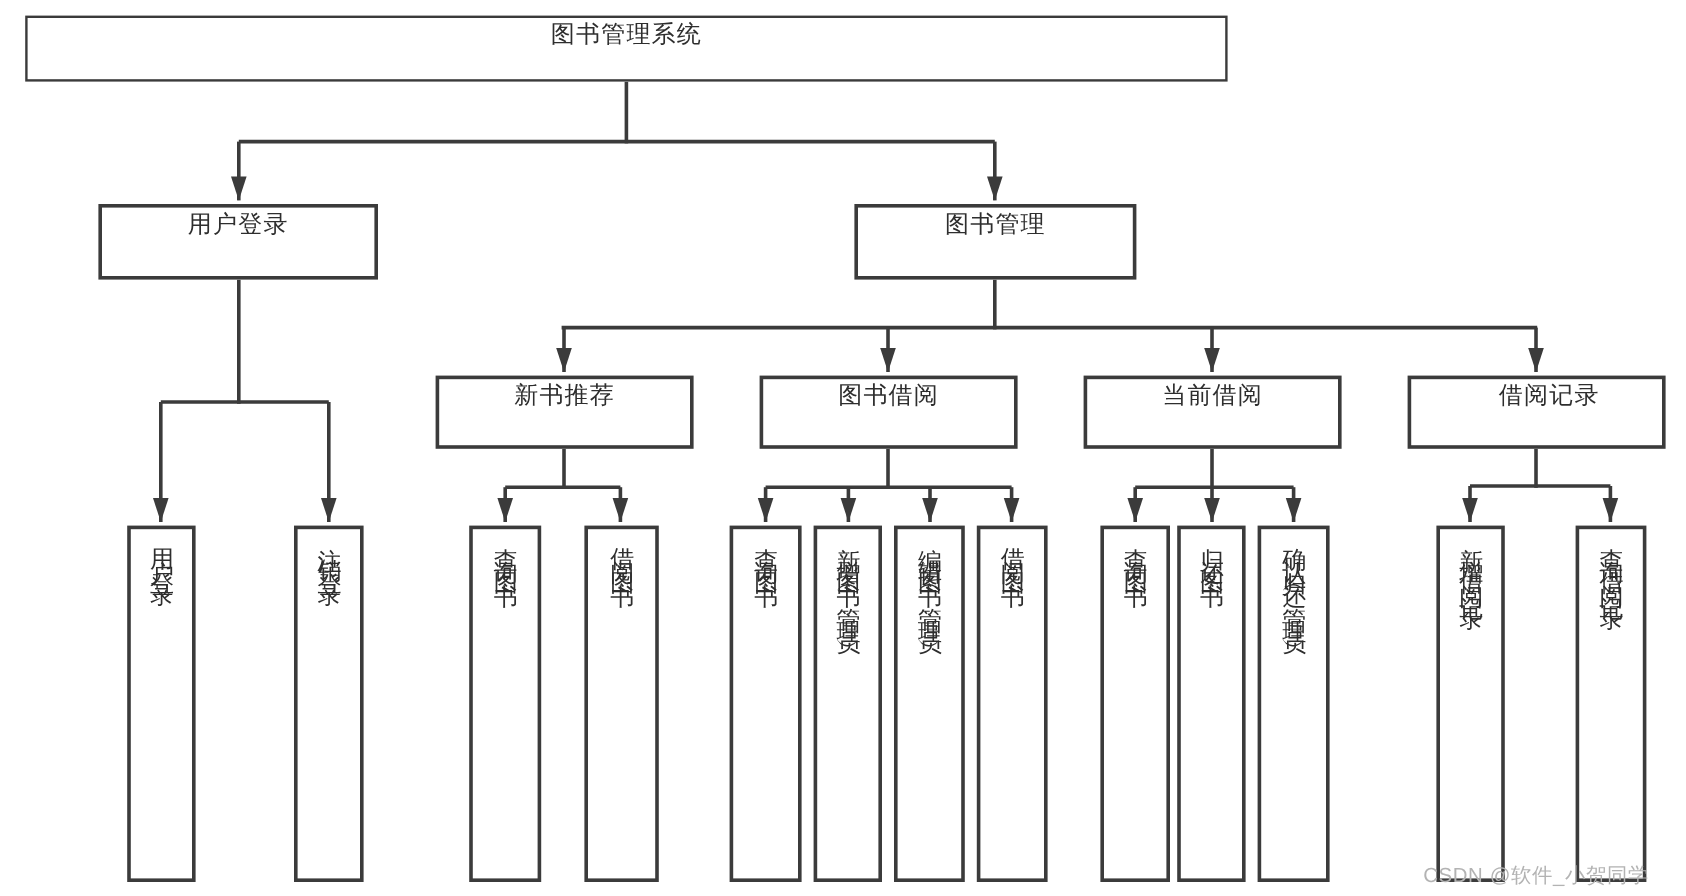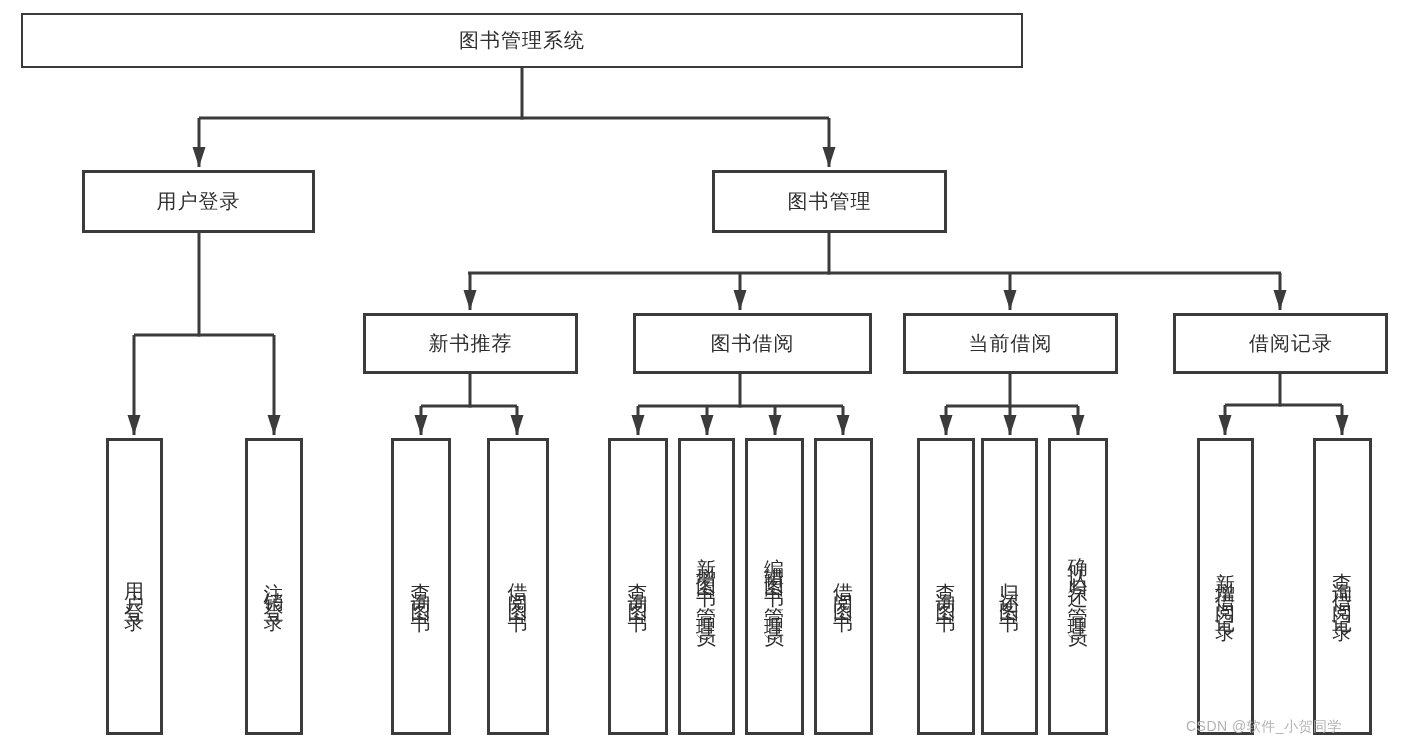--- a/index.html
+++ b/index.html
@@ -17,42 +17,42 @@
   }
   .stage { position: relative; width: 1405px; height: 747px; }
   .stage > svg { position: absolute; left: 0; top: 0; }
   svg line { stroke: var(--line); stroke-width: 3; }
   .box {
     position: absolute;
     box-sizing: border-box;
     background: #fff;
     border: 3px solid var(--line);
     display: flex;
-    align-items: center;
+    align-items: flex-start;
     justify-content: center;
     color: var(--text);
     font-size: 20px;
     letter-spacing: 1px;
     z-index: 2;
   }
   .box.root { border-width: 2px; }
   .vbox { top: 438px; height: 297px; }
   .vbox .vtext {
     writing-mode: vertical-rl;
     text-orientation: mixed;
     font-size: 20px;
     line-height: 1;
     letter-spacing: 10px;
     white-space: nowrap;
   }
   .watermark {
     position: absolute;
     left: 1186px; top: 718px;
     width: 210px;
-    font-size: 14px;
+    font-size: 17px;
     color: var(--watermark);
     letter-spacing: 0.5px;
     z-index: 3;
     white-space: nowrap;
   }
 </style>
 </head>
 <body>
 
 <div class="stage">
@@ -126,21 +126,21 @@
   <div class="box" style="left:82px; top:170px; width:233px; height:63px;">
     <span>用户登录</span>
   </div>
   <div class="box" style="left:363px; top:313px; width:215px; height:61px;">
     <span>新书推荐</span>
   </div>
 
   <div class="box" style="left:712px; top:170px; width:235px; height:63px;">
     <span>图书管理</span>
   </div>
-  <div class="box" style="left:633px; top:313px; width:239px; height:61px;">
+  <div class="box" style="left:633px; top:313px; width:215px; height:61px;">
     <span>图书借阅</span>
   </div>
   <div class="box" style="left:903px; top:313px; width:215px; height:61px;">
     <span>当前借阅</span>
   </div>
   <div class="box" style="left:1173px; top:313px; width:215px; height:61px;padding-left:21px;">
     <span>借阅记录</span>
   </div>
 
   <div class="box vbox" style="left:106px; width:57px;">

